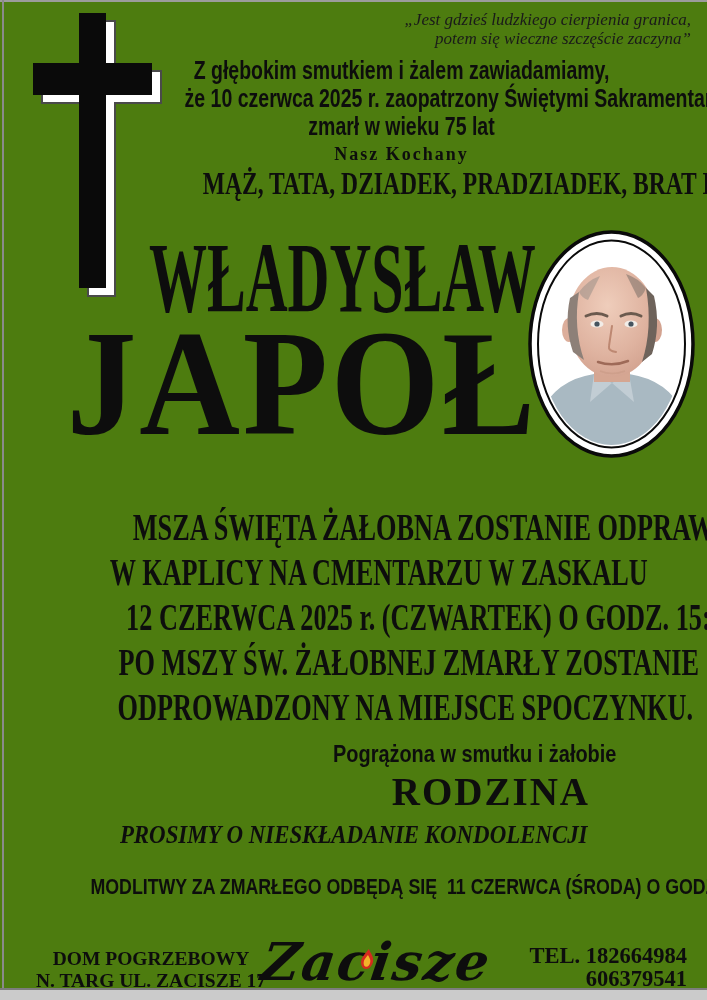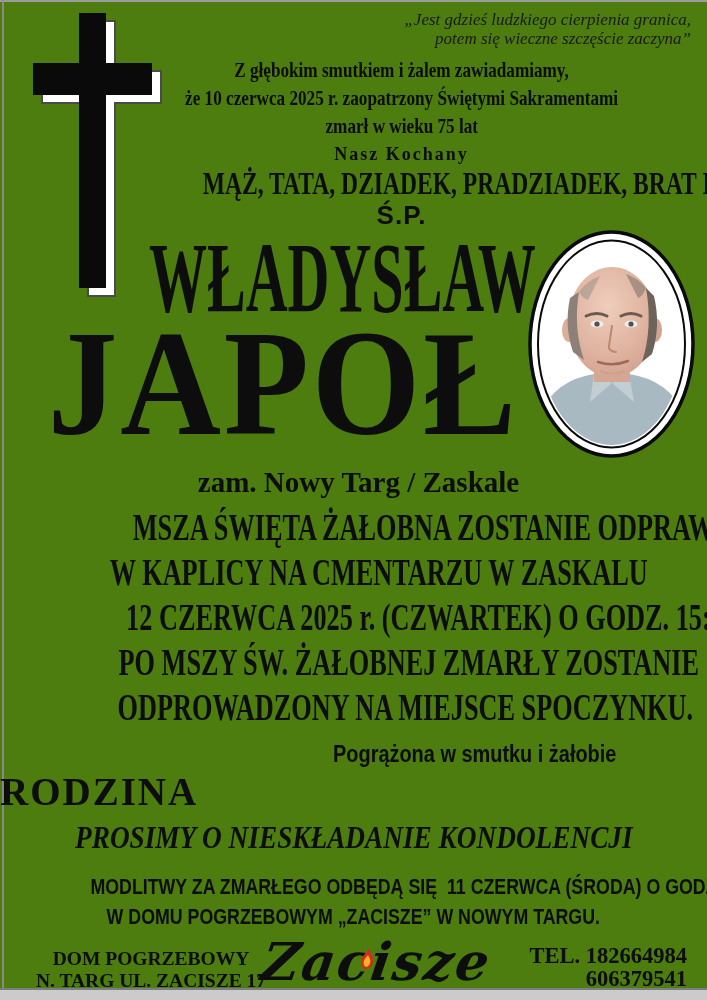--- a/index.html
+++ b/index.html
@@ -13,51 +13,51 @@
   .quote {
     position:absolute; top:10px; right:16px; text-align:right;
     font-style:italic; font-size:17px; line-height:19px; color:#1a1a1a;
   }
 
   .cross-wrap { position:absolute; left:22px; top:10px; }
 
   .header { position:absolute; left:108px; right:12px; top:56px; text-align:center; }
   .line { white-space:nowrap; }
   .line > span { display:inline-block; white-space:nowrap; transform-origin:50% 55%; }
-  .h-sans { font-family:Liberation Serif, serif; font-weight:bold; font-size:22px; line-height:28px;text-align:center; }
+  .h-sans { font-family:Liberation Sans, sans-serif; font-weight:bold; font-size:25px; line-height:28px;text-align:center; }
   .h-sans > span { transform:scaleX(0.78); }
   .h-nk { font-weight:bold; font-size:18px; line-height:28px; letter-spacing:2px; }
   .h-rel { font-weight:bold; font-size:31px; line-height:32px; }
   .h-rel > span { transform:scaleX(0.76); }
   .h-sp { font-family:"Liberation Sans", sans-serif; font-weight:bold; font-size:26px; line-height:30px; letter-spacing:1px; }
 
   .name1 { position:absolute; left:9px; width:650px; top:228px; text-align:center;
            font-weight:bold; font-size:100px; line-height:1; }
   .name1 > span { display:inline-block; transform:scaleX(0.58); transform-origin:50% 50%; white-space:nowrap; }
   .name2 { position:absolute; left:0; width:566px; top:308px; text-align:center;
-           font-weight:bold; font-size:150px; line-height:1; }
+           font-weight:bold; font-size:150px; line-height:1;padding-left:19px; }
   .name2 > span { display:inline-block; transform:scaleX(0.93); transform-origin:50% 50%; letter-spacing:3px; white-space:nowrap; }
 
   .portrait { position:absolute; left:528px; top:230px; }
 
   .residence { position:absolute; left:10px; right:0; top:466px; text-align:center;
                font-weight:bold; font-size:29px; }
 
   .service { position:absolute; left:0; right:0; top:505px; text-align:center;
              font-weight:bold; font-size:37px; }
   .service .line { line-height:45px; }
   .service .line > span { transform:scaleX(0.71); }
 
   .m1 { position:absolute; left:0; right:0; top:740px; text-align:right; padding-right:91px;
         font-family:"Liberation Sans", sans-serif; font-weight:bold; font-size:24px;padding-left:24px; }
   .m1 > span { display:inline-block; transform:scaleX(0.83); transform-origin:100% 50%; white-space:nowrap; }
-  .m2 { position:absolute; left:0; right:0; top:769px; padding-right:60px;
+  .m2 { position:absolute; left:0; right:0; top:769px; text-align:right; padding-right:117px;
         font-weight:bold; font-size:39px; letter-spacing:2px; }
   .cond { position:absolute; left:0; right:0; top:820px; text-align:center;
-          font-weight:bold; font-style:italic; font-size:31px; }
+          font-weight:bold; font-style:italic; font-size:26px; }
   .cond > span { display:inline-block; transform:scaleX(0.88); transform-origin:50% 50%; white-space:nowrap; }
 
   .prayers { position:absolute; left:0; right:0; top:872px; text-align:center;
              font-family:"Liberation Sans", sans-serif; font-weight:bold; font-size:22.5px; }
   .prayers .line { line-height:30px; }
   .prayers .line > span { transform:scaleX(0.79); }
 
   .footer-left { position:absolute; left:36px; top:948px; text-align:center;
                  font-weight:bold; font-size:19.5px; line-height:22px; white-space:nowrap; }
   .footer-right { position:absolute; right:20px; top:944px; text-align:right;
@@ -88,21 +88,20 @@
       <path d="M57 3 H84 V53 H130 V85 H84 V278 H57 V85 H11 V53 H57 Z" fill="#0a0a0a"></path>
     </svg>
   </div>
 
   <div class="header">
     <div class="line h-sans"><span>Z głębokim smutkiem i żalem zawiadamiamy,</span></div>
     <div class="line h-sans"><span>że 10 czerwca 2025 r. zaopatrzony Świętymi Sakramentami</span></div>
     <div class="line h-sans"><span>zmarł w wieku 75 lat</span></div>
     <div class="line h-nk">Nasz Kochany</div>
     <div class="line h-rel"><span>MĄŻ, TATA, DZIADEK, PRADZIADEK, BRAT I WUJEK</span></div>
-    <div class="line h-sp">Ś.P.</div>
   </div>
 
   <div class="name1"><span>WŁADYSŁAW</span></div>
   <div class="name2"><span>JAPOŁ</span></div>
 
   <div class="portrait">
     <svg width="167" height="228" viewBox="0 0 167 228" aria-hidden="true">
       <defs>
         <clipPath id="ovalClip">
             <ellipse cx="83.5" cy="114" rx="71" ry="101"></ellipse>
@@ -134,37 +133,35 @@
         <ellipse cx="103" cy="94" rx="6.5" ry="3.6" fill="#f2ede8"></ellipse>
         <circle cx="69" cy="94" r="2.6" fill="#46545f"></circle>
         <circle cx="103" cy="94" r="2.6" fill="#46545f"></circle>
         <path d="M84 96 L81 116 Q80 121 88 122" stroke="#bd8872" stroke-width="2" fill="none" stroke-linecap="round"></path>
         <path d="M70 132 Q85 137 100 131" stroke="#9e6a58" stroke-width="2.5" fill="none" stroke-linecap="round"></path>
         <path d="M72 141 Q84 146 97 141" stroke="#c89a86" stroke-width="1.5" fill="none" opacity="0.6"></path>
       </g>
     </svg>
   </div>
 
-  <div class="residence">zam. Nowy Targ / Zaskale</div>
 
   <div class="service">
     <div class="line"><span>MSZA ŚWIĘTA ŻAŁOBNA ZOSTANIE ODPRAWIONA</span></div>
     <div class="line"><span>W KAPLICY NA CMENTARZU W ZASKALU</span></div>
     <div class="line"><span>12 CZERWCA 2025 r. (CZWARTEK) O GODZ. 15:00.</span></div>
     <div class="line"><span>PO MSZY ŚW. ŻAŁOBNEJ ZMARŁY ZOSTANIE</span></div>
     <div class="line"><span>ODPROWADZONY NA MIEJSCE SPOCZYNKU.</span></div>
   </div>
 
   <div class="m1"><span>Pogrążona w smutku i żałobie</span></div>
   <div class="m2">RODZINA</div>
   <div class="cond"><span>PROSIMY O NIESKŁADANIE KONDOLENCJI</span></div>
 
   <div class="prayers">
     <div class="line"><span>MODLITWY ZA ZMARŁEGO ODBĘDĄ SIĘ&nbsp; 11 CZERWCA (ŚRODA) O GODZ. 18.00</span></div>
-    <div class="line"><span>W DOMU POGRZEBOWYM „ZACISZE” W NOWYM TARGU.</span></div>
   </div>
 
   <div class="footer-left">
     <div>DOM POGRZEBOWY</div>
     <div>N. TARG UL. ZACISZE 17</div>
   </div>
 
   <div class="logo">
     <span>Zacisze</span>
     <span class="flame">

